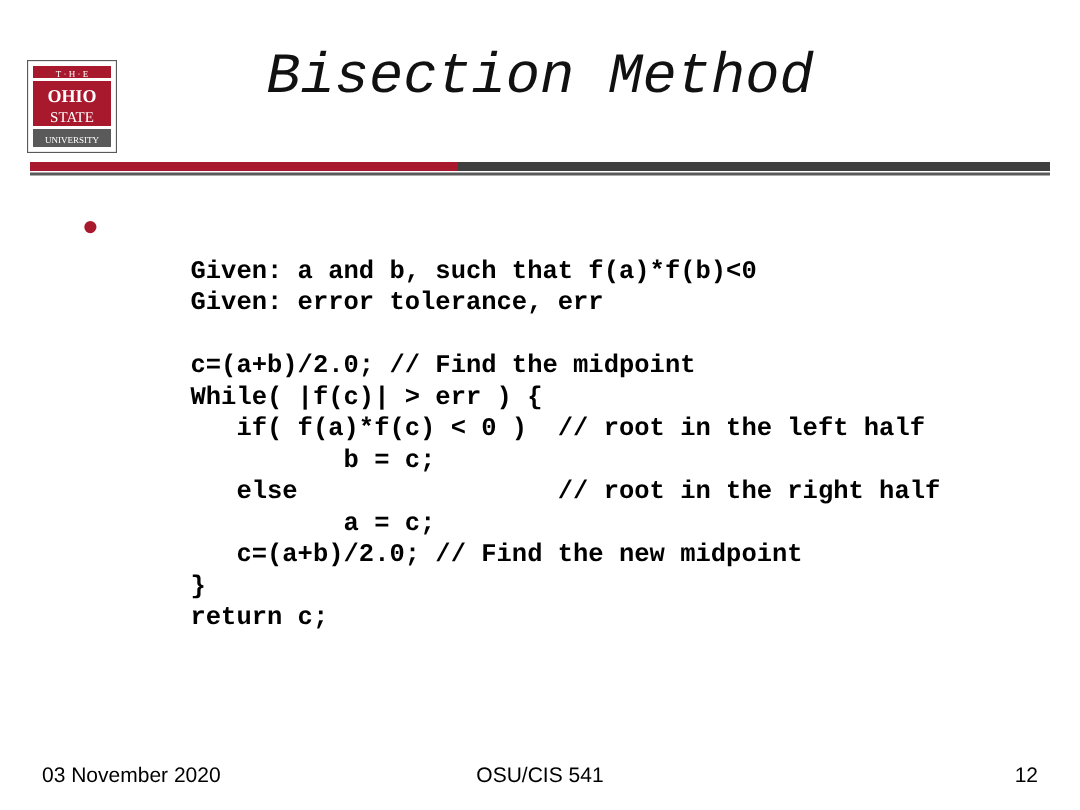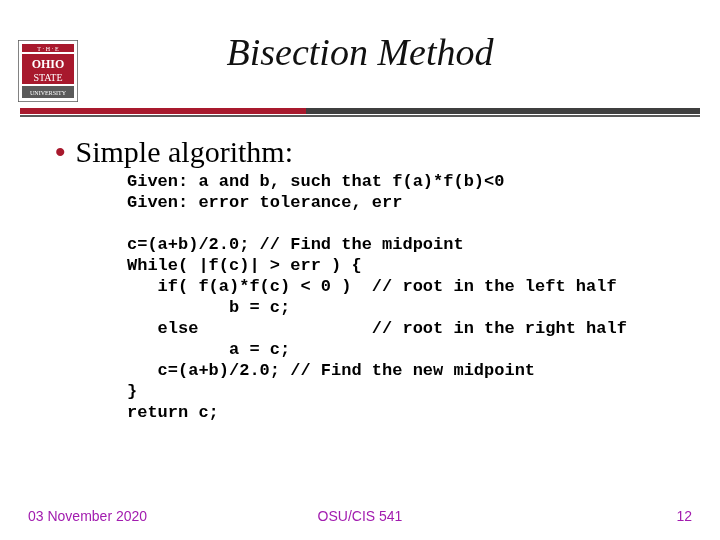--- a/index.html
+++ b/index.html
@@ -21,20 +21,21 @@
   }
   .title {
     position: absolute;
     top: 30px;
     left: 0;
     width: 720px;
     text-align: center;
     font-style: italic;
     font-size: 38px;
     color: #111;
+    font-family: Liberation Mono, monospace;
   }
   .title-underline {
     position: absolute;
     top: 108px;
     left: 20px;
     width: 680px;
     height: 6px;
     background: linear-gradient(to right,
       #a8192d 0%, #a8192d 42%,
       #3f3f3f 42%, #3f3f3f 100%);
@@ -74,21 +75,21 @@
     margin-top: 2px;
     color: #000;
   }
   .footer {
     position: absolute;
     bottom: 16px;
     left: 28px;
     right: 28px;
     font-family: Arial, sans-serif;
     font-size: 14px;
-    color: #a21caf;
+    color: #000000;
     display: flex;
     justify-content: space-between;
   }
   .footer .ctr {
     position: absolute;
     left: 0; right: 0;
     text-align: center;
   }
 </style>
 </head>
@@ -106,21 +107,20 @@
     <text x="30" y="55" text-anchor="middle" font-family="Georgia,serif" font-size="6" fill="#fff">UNIVERSITY</text>
   </svg>
 </div>
 
 <div class="title">Bisection Method</div>
 <div class="title-underline"></div>
 
 <div class="content">
   <div class="bullet-row">
     <div class="bullet-dot">•</div>
-    <div class="bullet-text">Simple algorithm:</div>
   </div>
   <div class="code">Given: a and b, such that f(a)*f(b)&lt;0
 Given: error tolerance, err
 
 c=(a+b)/2.0; // Find the midpoint
 While( |f(c)| &gt; err ) {
    if( f(a)*f(c) &lt; 0 )  // root in the left half
           b = c;
    else                 // root in the right half
           a = c;

